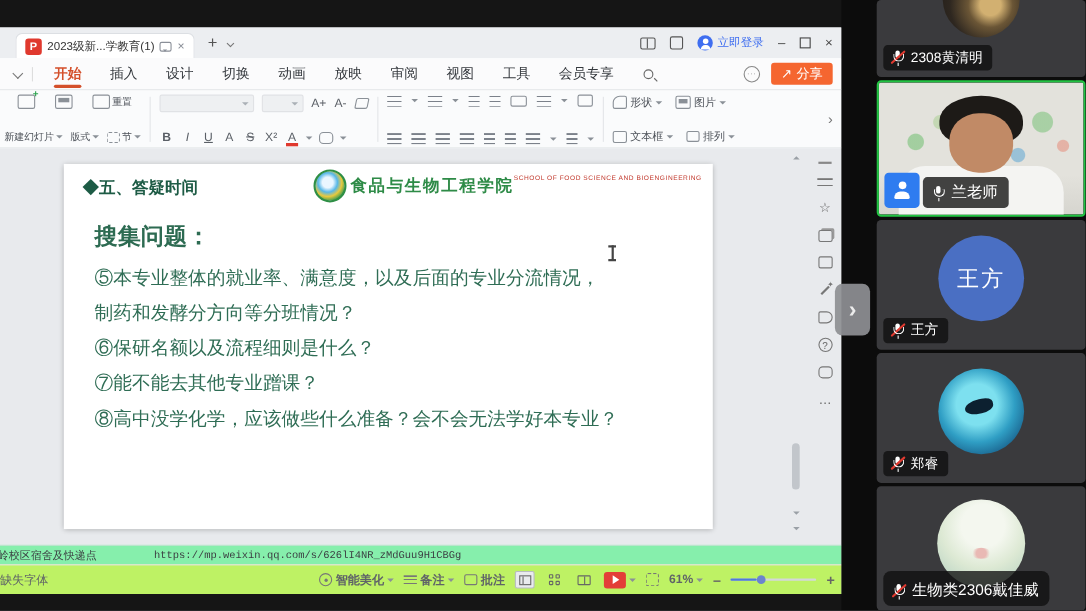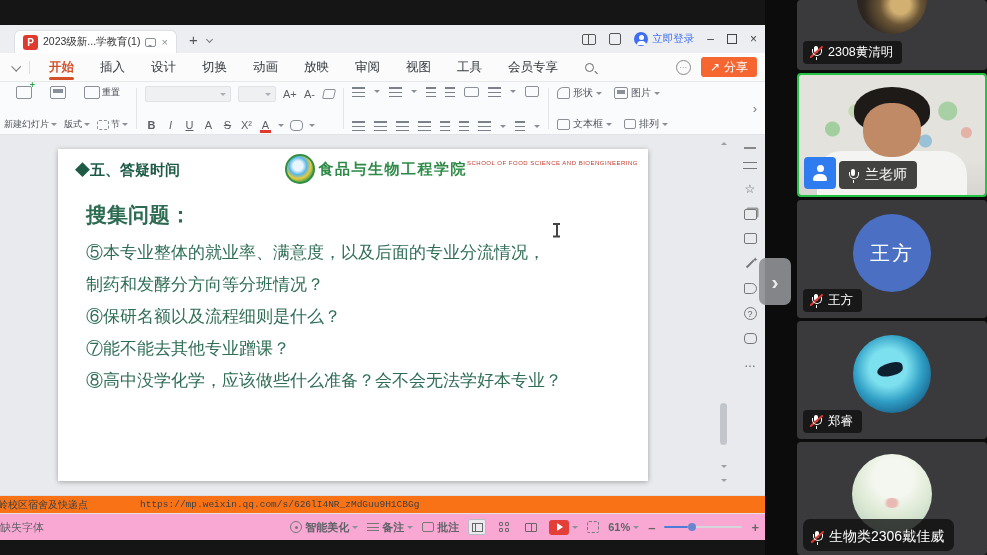--- a/index.html
+++ b/index.html
@@ -100,24 +100,24 @@
 
   
   .scrollbar { position:absolute; right:36px; top:0; bottom:0; width:10px; }
   .sb-arrow { position:absolute; left:2px; width:0; height:0; border:3.5px solid transparent; }
   .sb-up { top:4px; border-bottom-color:#9aa0a6; }
   .sb-thumb { position:absolute; left:1px; top:268px; width:7px; height:42px; background:#c2c6cb; border-radius:4px; }
   .sb-dn1 { bottom:24px; border-top-color:#9aa0a6; }
   .sb-dn2 { bottom:10px; border-top-color:#9aa0a6; }
 
   
-  .notesbar { height:18px; background:#f97316; border-top:1px solid #dcdee1; display:flex; align-items:center; font-size:10px; color:#3c4043; flex:none; }
+  .notesbar { height:18px; background:#86efac; border-top:1px solid #dcdee1; display:flex; align-items:center; font-size:10px; color:#3c4043; flex:none; }
   .notes-left { margin-left:-2px; white-space:nowrap; }
   .notes-url { margin-left:52px; color:#3c4043; font-family:"Liberation Mono", monospace; font-size:9.5px; }
-  .statusbar { height:27px; background:#f9a8d4; border-top:1px solid #e0e2e5; display:flex; align-items:center; font-size:11px; color:#5f6368; flex:none; position:relative; }
+  .statusbar { height:27px; background:#bef264; border-top:1px solid #e0e2e5; display:flex; align-items:center; font-size:11px; color:#5f6368; flex:none; position:relative; }
   .sb-left { margin-left:0; white-space:nowrap; }
   .sb-right { position:absolute; right:6px; display:flex; align-items:center; gap:9px;font-weight:bold; }
   .sb-item { display:flex; align-items:center; gap:3px; white-space:nowrap; }
   .ic-magic { width:12px; height:12px; border:1.2px solid #777; border-radius:50%; position:relative; }
   .ic-magic::after { content:""; position:absolute; left:3.5px; top:3.5px; width:3px; height:3px; background:#777; border-radius:50%; }
   .ic-note { width:12px; height:9px; background:repeating-linear-gradient(to bottom,#777 0 1.2px,transparent 1.2px 3.5px); }
   .ic-cmt { width:12px; height:10px; border:1.2px solid #777; border-radius:2px; }
   .viewbtn { width:18px; height:16px; border:1px solid transparent; border-radius:2px; display:flex; align-items:center; justify-content:center; }
   .viewbtn.active { border-color:#b8bcc1; background:#e9ebee; }
   .ic-normal { width:11px; height:9px; border:1.2px solid #666; position:relative; }

